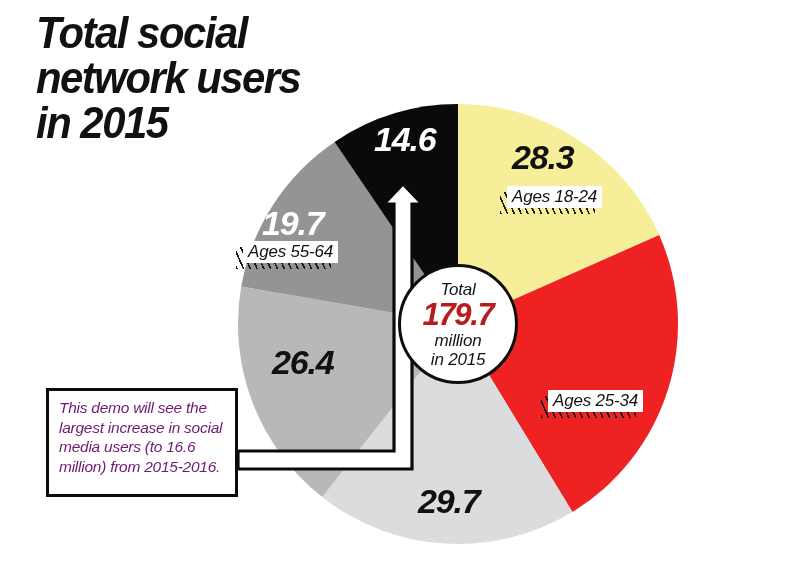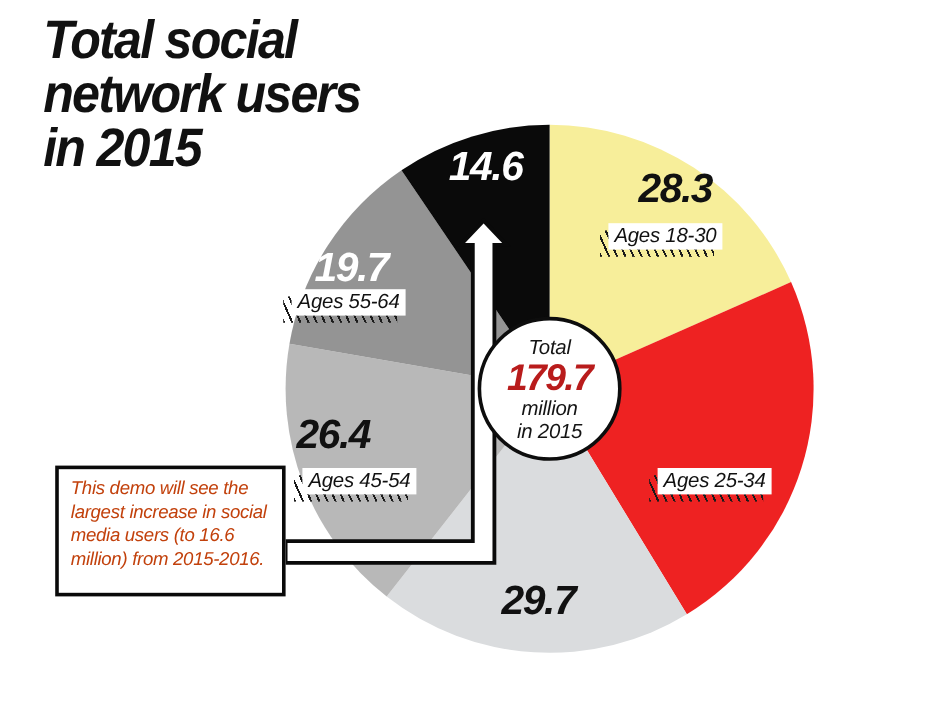--- a/index.html
+++ b/index.html
@@ -122,21 +122,21 @@
     width: 192px;
     height: 109px;
     background: #ffffff;
     border: 3px solid #0a0a0a;
     padding: 7px 8px 6px 10px;
     z-index: 25;
   }
   #callout p {
     font-size: 15.5px;
     line-height: 19.6px;
-    color: #c2410c;
+    color: #701a75;
     letter-spacing: -0.25px;
   }
 
   
   #connector-svg { position: absolute; left: 0; top: 0; z-index: 20; }
 </style>
 </head>
 <body>
 
 <div id="stage">
@@ -156,38 +156,34 @@
           <path d="M 458 324 L 572.38 511.93 A 220 220 0 0 1 322.24 497.12 Z" fill="#DADCDE"></path>
           <path d="M 458 324 L 322.24 497.12 A 220 220 0 0 1 241.22 286.49 Z" fill="#B8B8B8"></path>
           <path d="M 458 324 L 241.22 286.49 A 220 220 0 0 1 334.56 141.89 Z" fill="#949494"></path>
           <path d="M 458 324 L 334.56 141.89 A 220 220 0 0 1 458.00 104.00 Z" fill="#0A0A0A"></path>
         </g>
     </svg>
   </div>
 
   <div class="slice-value light" style="left:374px; top:122px;">14.6</div>
 
-  <div class="slice-value" style="left:532px; top:140px;">28.3</div>
+  <div class="slice-value" style="left:512px; top:140px;">28.3</div>
   <div class="age-chip" style="left:507px; top:186px; z-index:12;">
     <span class="chip-hatch"></span>
-    <span class="chip-box">Ages 18-30</span>
+    <span class="chip-box">Ages 18-24</span>
   </div>
 
   <div class="age-chip" style="left:548px; top:390px; z-index:12;">
     <span class="chip-hatch"></span>
     <span class="chip-box">Ages 25-34</span>
   </div>
 
   <div class="slice-value" style="left:418px; top:484px;">29.7</div>
 
-  <div class="slice-value" style="left:247px; top:345px;">26.4</div>
-  <div class="age-chip" style="left:252px; top:390px; z-index:12;">
-    <span class="chip-hatch"></span>
-    <span class="chip-box">Ages 45-54</span>
-  </div>
+  <div class="slice-value" style="left:272px; top:345px;">26.4</div>
 
   <div class="slice-value light" style="left:262px; top:206px;">19.7</div>
   <div class="age-chip" style="left:243px; top:241px; z-index:12;">
     <span class="chip-hatch"></span>
     <span class="chip-box">Ages 55-64</span>
   </div>
 
   <svg id="connector-svg" width="787" height="588" viewBox="0 0 787 588">
 
     <path d="M 238 451

